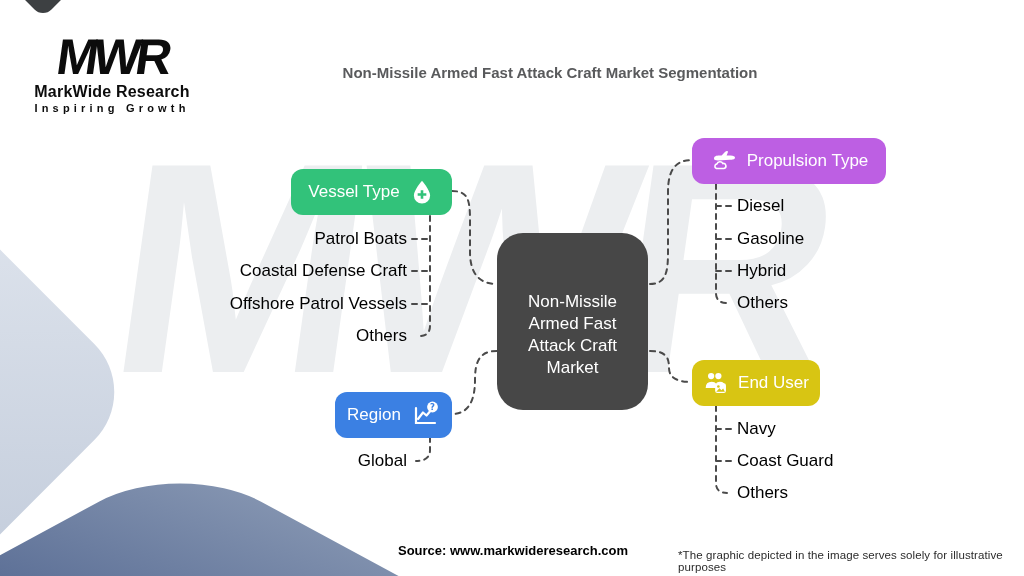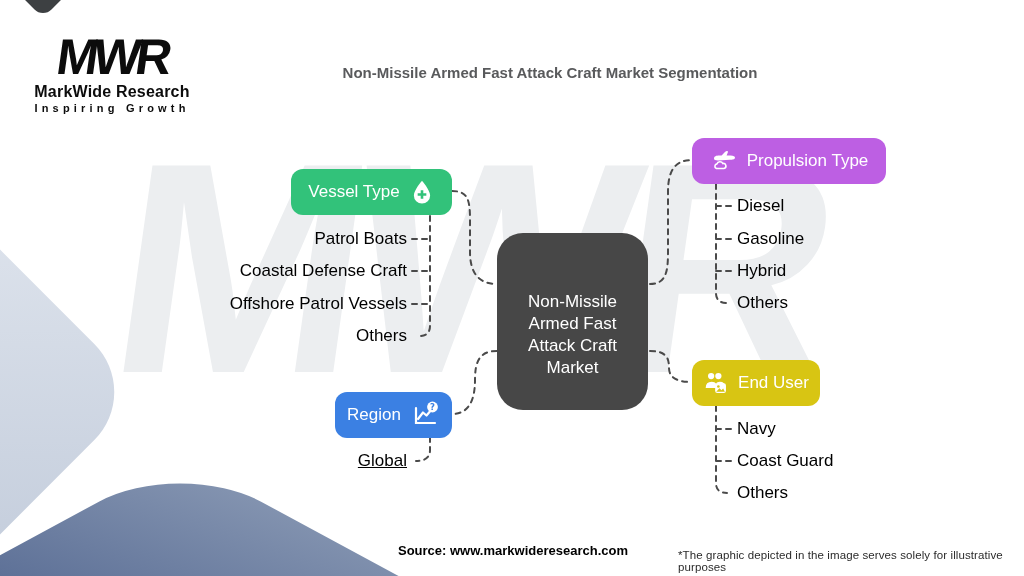--- a/index.html
+++ b/index.html
@@ -160,21 +160,21 @@
   <div class="item r" style="left:407px;top:228px;">Patrol Boats</div>
   <div class="item r" style="left:407px;top:293px;">Offshore Patrol Vessels</div>
   <div class="item r" style="left:407px;top:260px;">Coastal Defense Craft</div>
   <div class="item r" style="left:407px;top:325px;">Others</div>
 
   <div class="item" style="left:737px;top:195px;">Diesel</div>
   <div class="item" style="left:737px;top:228px;">Gasoline</div>
   <div class="item" style="left:737px;top:260px;">Hybrid</div>
   <div class="item" style="left:737px;top:292px;">Others</div>
 
-  <div class="item r" style="left:407px;top:450px;text-decoration:underline;">Global</div>
+  <div class="item r" style="left:407px;top:450px;">Global</div>
 
   <div class="item" style="left:737px;top:418px;">Navy</div>
   <div class="item" style="left:737px;top:450px;">Coast Guard</div>
   <div class="item" style="left:737px;top:482px;">Others</div>
 
   <div class="source">Source: www.markwideresearch.com</div>
   <div class="disclaimer">*The graphic depicted in the image serves solely for illustrative purposes</div>
 
 </div>
 

